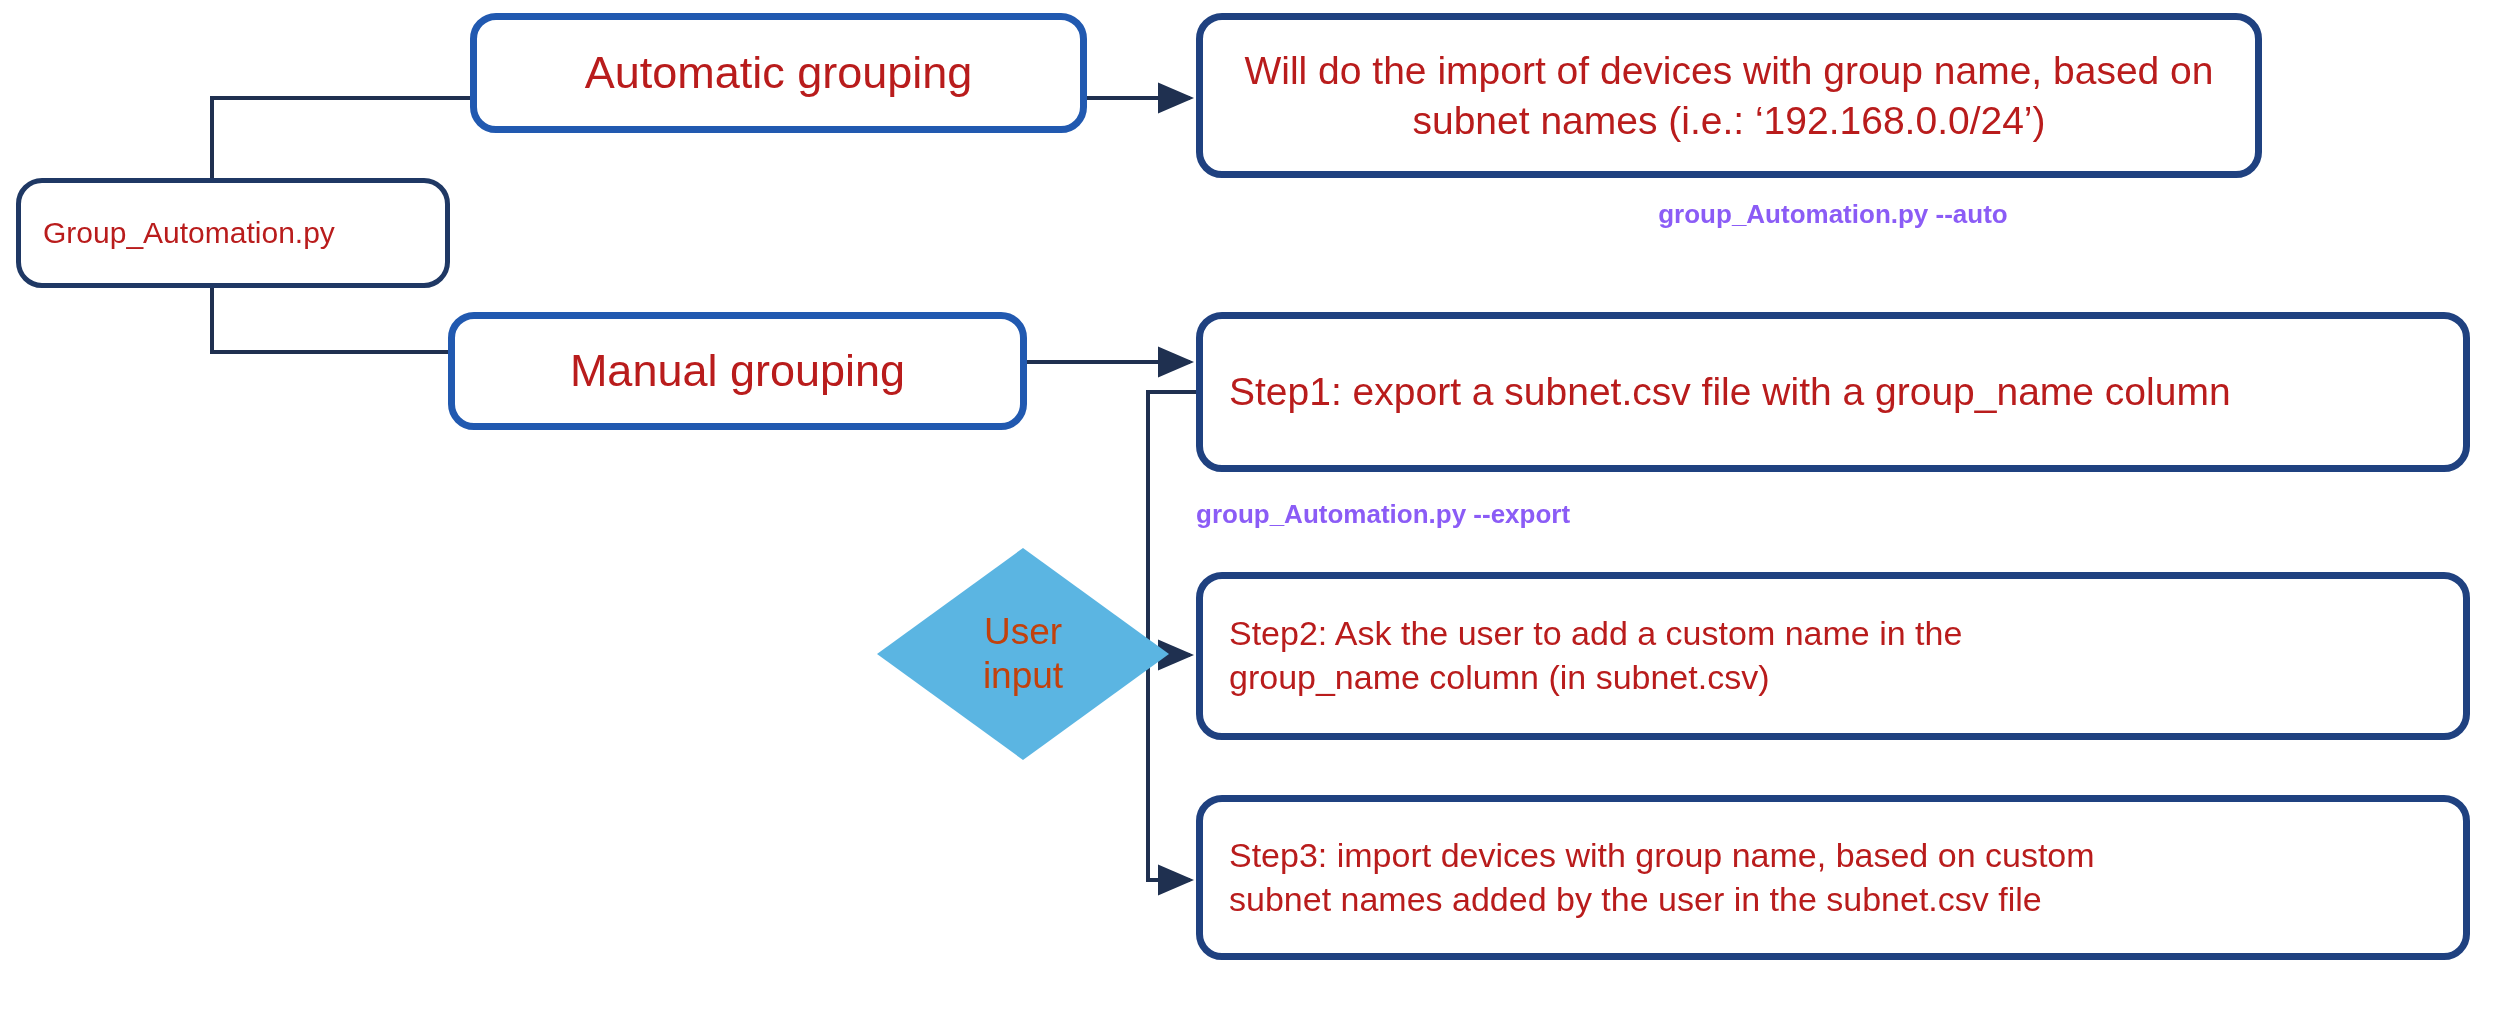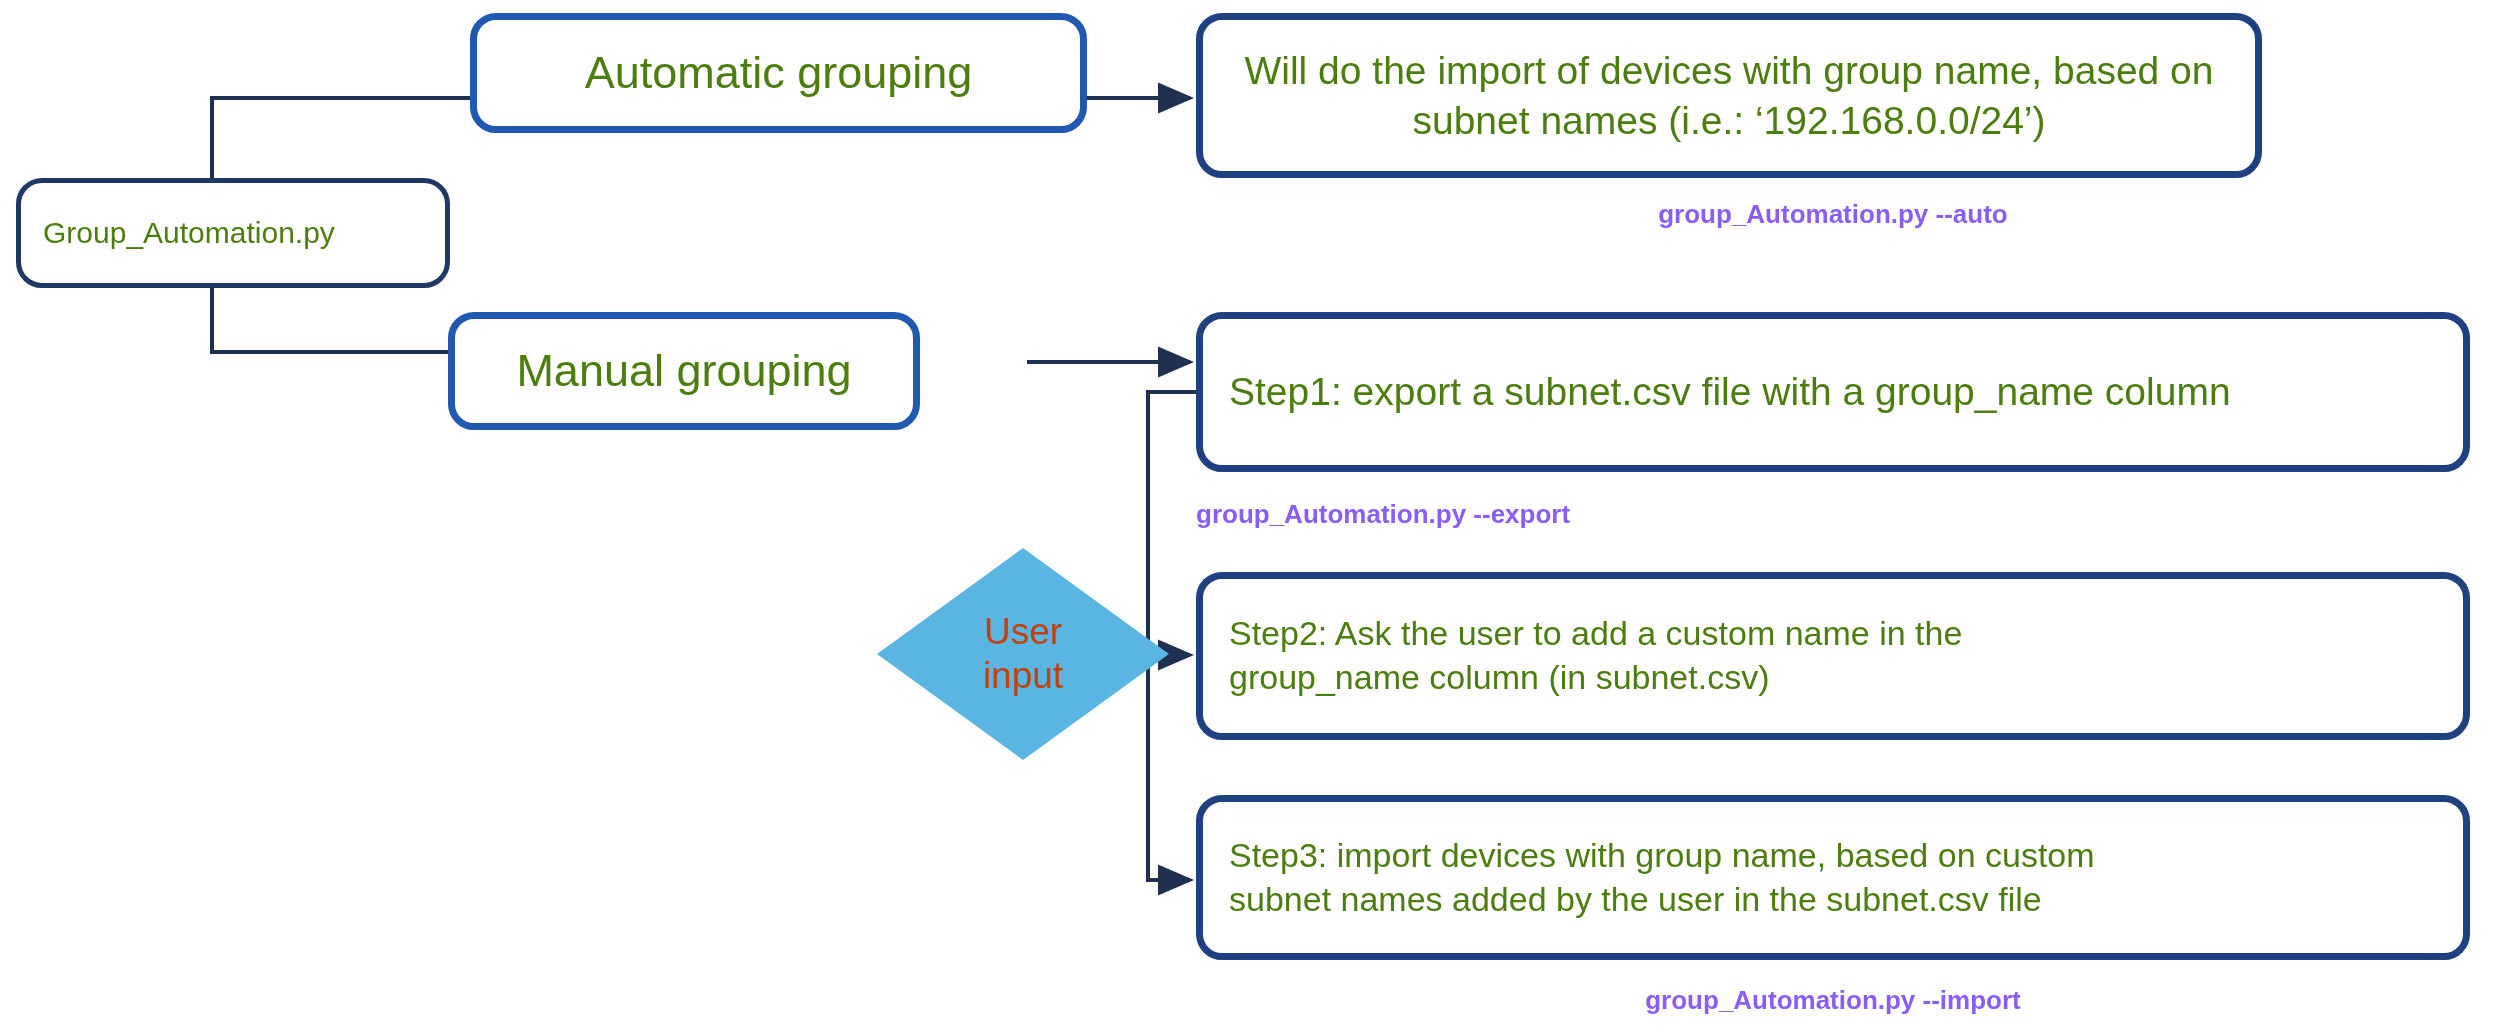--- a/index.html
+++ b/index.html
@@ -26,21 +26,21 @@
     height: 1029px;
     pointer-events: none;
   }
 
   .node {
     position: absolute;
     box-sizing: border-box;
     background: #ffffff;
     display: flex;
     align-items: center;
-    color: #4d7c0f;
+    color: #b91c1c;
     z-index: 3;
   }
 
   
   .rbox {
     border-style: solid;
     border-radius: 26px;
   }
   .rbox.navy   { border-color: #1F4180; border-width: 7px; }
   .rbox.blue   { border-color: #2159B0; border-width: 7px; }
@@ -61,21 +61,21 @@
   }
   #n-root .txt { font-size: 30px; padding: 0 22px; }
 
   
   #n-auto-branch {
     left: 470px; top: 13px; width: 617px; height: 120px;
   }
   #n-auto-branch .txt { font-size: 45px; }
 
   #n-manual-branch {
-    left: 448px; top: 312px; width: 472px; height: 118px; justify-content: flex-end;
+    left: 448px; top: 312px; width: 579px; height: 118px; justify-content: flex-end;
   }
   #n-manual-branch .txt { font-size: 45px; }
 
   
   #n-auto-detail {
     left: 1196px; top: 13px; width: 1066px; height: 165px;
   }
   #n-auto-detail .txt { font-size: 39px; padding: 0 34px; }
 
   #n-step1 {
@@ -192,21 +192,20 @@
   <div class="node rbox navy left" id="n-step2">
     <div class="txt">Step2: Ask the user to add a custom name in the
 group_name column (in subnet.csv)</div>
   </div>
 
   <div class="node rbox navy left" id="n-step3">
     <div class="txt">Step3: import devices with group name, based on custom
 subnet names added by the user in the subnet.csv file</div>
   </div>
 
-  <div class="caption" id="cap-import">group_Automation.py --import</div>
 
   <div id="n-userinput">
     <svg class="diamond-shape" viewBox="0 0 292 212" preserveAspectRatio="none" xmlns="http://www.w3.org/2000/svg">
       <polygon points="146,0 292,106 146,212 0,106" fill="#5BB5E2"></polygon>
     </svg>
     <div class="diamond-label">User
 input</div>
   </div>
 
 </div>

